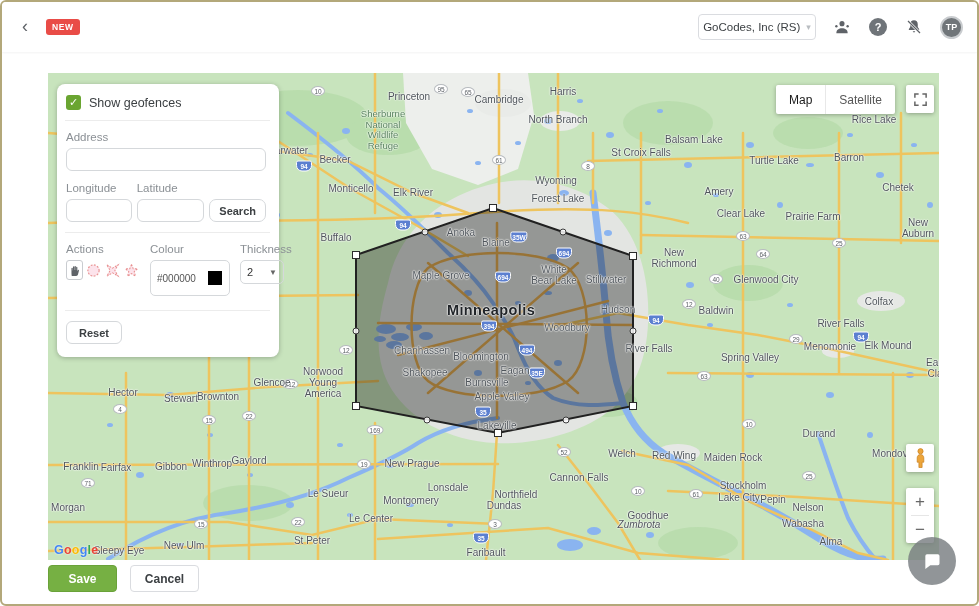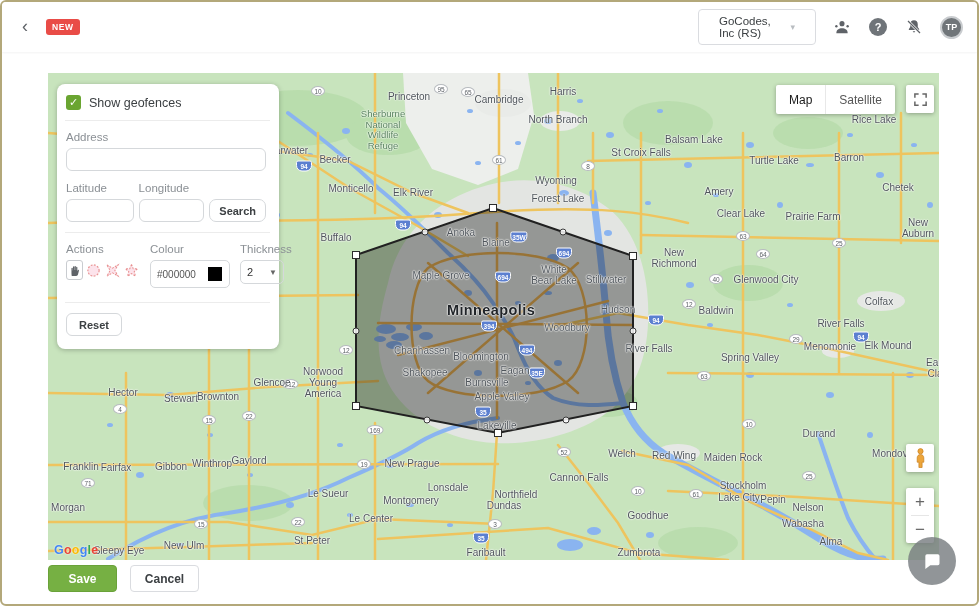--- a/index.html
+++ b/index.html
@@ -9,22 +9,22 @@
 
   
   .hdr { position: absolute; left: 0; top: 0; width: 100%; height: 50px; background: #fff;
          display: flex; align-items: center; padding: 0 14px; z-index: 50;
          box-shadow: 0 1px 2px rgba(0,0,0,.05); }
   .back { font-size: 18px; color: #5f6368; margin: 0 8px 2px 6px; cursor: pointer; }
   .title { font-size: 15px; font-weight: bold; color: #26292c; letter-spacing: .2px; }
   .badge { background: #e94c47; color: #fff; font-size: 8.5px; font-weight: bold;
            letter-spacing: .6px; padding: 3px 6px; border-radius: 3px; margin-left: 10px; }
   .hright { margin-left: auto; display: flex; align-items: center; gap: 16px; }
-  .org { display: flex; align-items: center; justify-content: space-between; width: 118px;
-         height: 36px; border: 1px solid #dadce0; border-radius: 4px; padding: 0 20px;
+  .org { display: flex; align-items: center; justify-content: center; width: 118px;
+         height: 26px; border: 1px solid #dadce0; border-radius: 4px; padding: 0 0;
          font-size: 11.5px; color: #3c4043; cursor: pointer; }
   .org .chev { color: #b9bdc1; font-size: 9px; margin-left: 6px; }
   .hicon { width: 20px; height: 20px; display: flex; align-items: center; justify-content: center; cursor: pointer; }
   .help-circle { width: 18px; height: 18px; border-radius: 50%; background: #6f7479; color: #fff;
                  font-size: 11px; font-weight: bold; display: flex; align-items: center; justify-content: center; }
   .avatar { width: 23px; height: 23px; border-radius: 50%; background: #707579; color: #fff;
             font-size: 9px; font-weight: bold; display: flex; align-items: center; justify-content: center;
             border: 2px solid #c9cccf; cursor: pointer; }
 
   
@@ -87,21 +87,21 @@
   .row { display: flex; gap: 5px; align-items: flex-end; margin-bottom: 10px; }
   .col { display: flex; flex-direction: column; }
   .search-btn { height: 23px; padding: 0 9px; background: #fff; border: 1px solid #d5d8db; border-radius: 7px;
                 font-size: 11px; font-weight: bold; color: #3c4043; cursor: pointer;
                 font-family: "Liberation Sans", sans-serif; }
   .actions-row { display: flex; gap: 10px; margin-bottom: 14px; }
   .act-icons { display: flex; align-items: center; gap: 3px; width: 74px; }
   .tool { width: 20px; height: 20px; display: flex; align-items: center; justify-content: center; cursor: pointer; }
   .tool.active { border: 1px solid #c9ccd0; border-radius: 3px; background: #fff; }
   .colour-box { display: flex; align-items: center; border: 1px solid #d5d8db; border-radius: 5px;
-                height: 28px; padding: 0 3px 0 6px; width: 80px; }
+                height: 36px; padding: 0 3px 0 6px; width: 80px; }
   .colour-box input { border: none; width: 48px; font-size: 10px; color: #555;
                       font-family: "Liberation Sans", sans-serif; outline: none; }
   .swatch { width: 14px; height: 14px; background: #000; margin-left: 3px; cursor: pointer; }
   .thick { display: flex; align-items: center; justify-content: space-between; border: 1px solid #d5d8db;
            border-radius: 5px; height: 24px; width: 44px; padding: 0 6px; font-size: 11px; color: #333; cursor: pointer; }
   .thick .chev { color: #666; font-size: 8px; }
   .reset-btn { height: 23px; padding: 0 12px; background: #fff; border: 1px solid #d5d8db; border-radius: 6px;
                font-size: 11px; font-weight: bold; color: #3c4043; cursor: pointer;
                font-family: "Liberation Sans", sans-serif; }
 
@@ -399,21 +399,21 @@
       <div class="map-label town" style="left: 323px; top: 446px;">Le Center</div>
       <div class="map-label town" style="left: 364px; top: 391px;">New Prague</div>
       <div class="map-label town" style="left: 400px; top: 415px;">Lonsdale</div>
       <div class="map-label town" style="left: 363px; top: 428px;">Montgomery</div>
       <div class="map-label town" style="left: 468px; top: 422px;">Northfield</div>
       <div class="map-label town" style="left: 456px; top: 433px;">Dundas</div>
       <div class="map-label town" style="left: 531px; top: 405px;">Cannon Falls</div>
       <div class="map-label town" style="left: 574px; top: 381px;">Welch</div>
       <div class="map-label town" style="left: 626px; top: 383px;">Red Wing</div>
       <div class="map-label town" style="left: 600px; top: 443px;">Goodhue</div>
-      <div class="map-label town" style="left: 591px; top: 480px;">Zumbrota</div>
+      <div class="map-label town" style="left: 591px; top: 452px; font-style: italic;">Zumbrota</div>
       <div class="map-label town" style="left: 438px; top: 480px;">Faribault</div>
       <div class="map-label town" style="left: 685px; top: 385px;">Maiden Rock</div>
       <div class="map-label town" style="left: 695px; top: 413px;">Stockholm</div>
       <div class="map-label town" style="left: 691px; top: 425px;">Lake City</div>
       <div class="map-label town" style="left: 725px; top: 427px;">Pepin</div>
       <div class="map-label town" style="left: 760px; top: 435px;">Nelson</div>
       <div class="map-label town" style="left: 755px; top: 451px;">Wabasha</div>
       <div class="map-label town" style="left: 783px; top: 469px;">Alma</div>
       <div class="map-label town" style="left: 771px; top: 361px;">Durand</div>
       <div class="map-label town" style="left: 843px; top: 381px;">Mondovi</div>
@@ -473,26 +473,26 @@
 
   <div class="panel">
     <div class="chk-row">
       <span class="chk">✓</span>
       <span class="chk-label">Show geofences</span>
     </div>
     <div class="pdiv"></div>
     <div class="flabel">Address</div>
     <input class="pinput" style="margin-bottom: 11px;" value="">
     <div class="row">
+      <div class="col" style="width:70px;">
+        <span class="flabel">Longitude</span>
+        <input class="pinput" value="" style="">
+      </div>
       <div class="col" style="width:72px;">
         <span class="flabel">Latitude</span>
-        <input class="pinput" value="" style="">
-      </div>
-      <div class="col" style="width:70px;">
-        <span class="flabel">Longitude</span>
         <input class="pinput" value="" style="">
       </div>
       <button class="search-btn">Search</button>
     </div>
     <div class="pdiv"></div>
     <div class="actions-row">
       <div class="col" style="width:74px;">
         <span class="flabel">Actions</span>
         <div class="act-icons">
           <span class="tool active">

